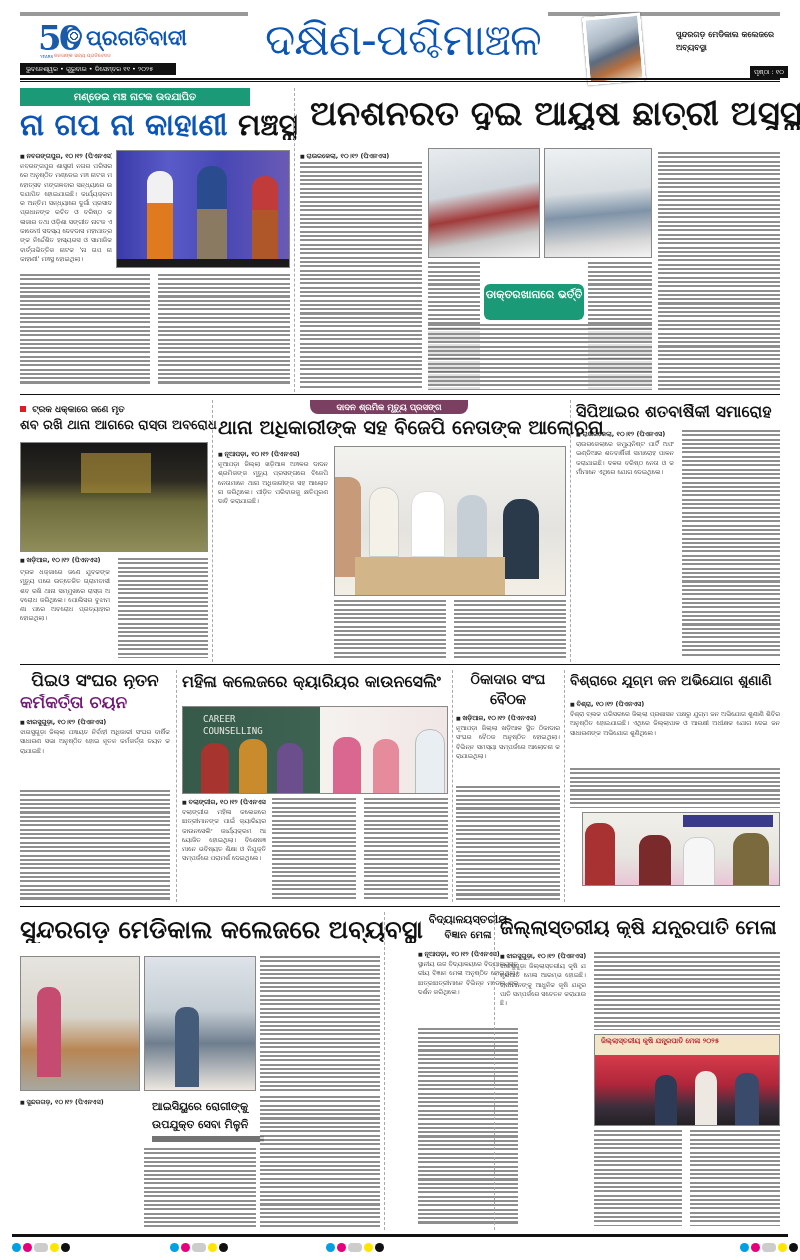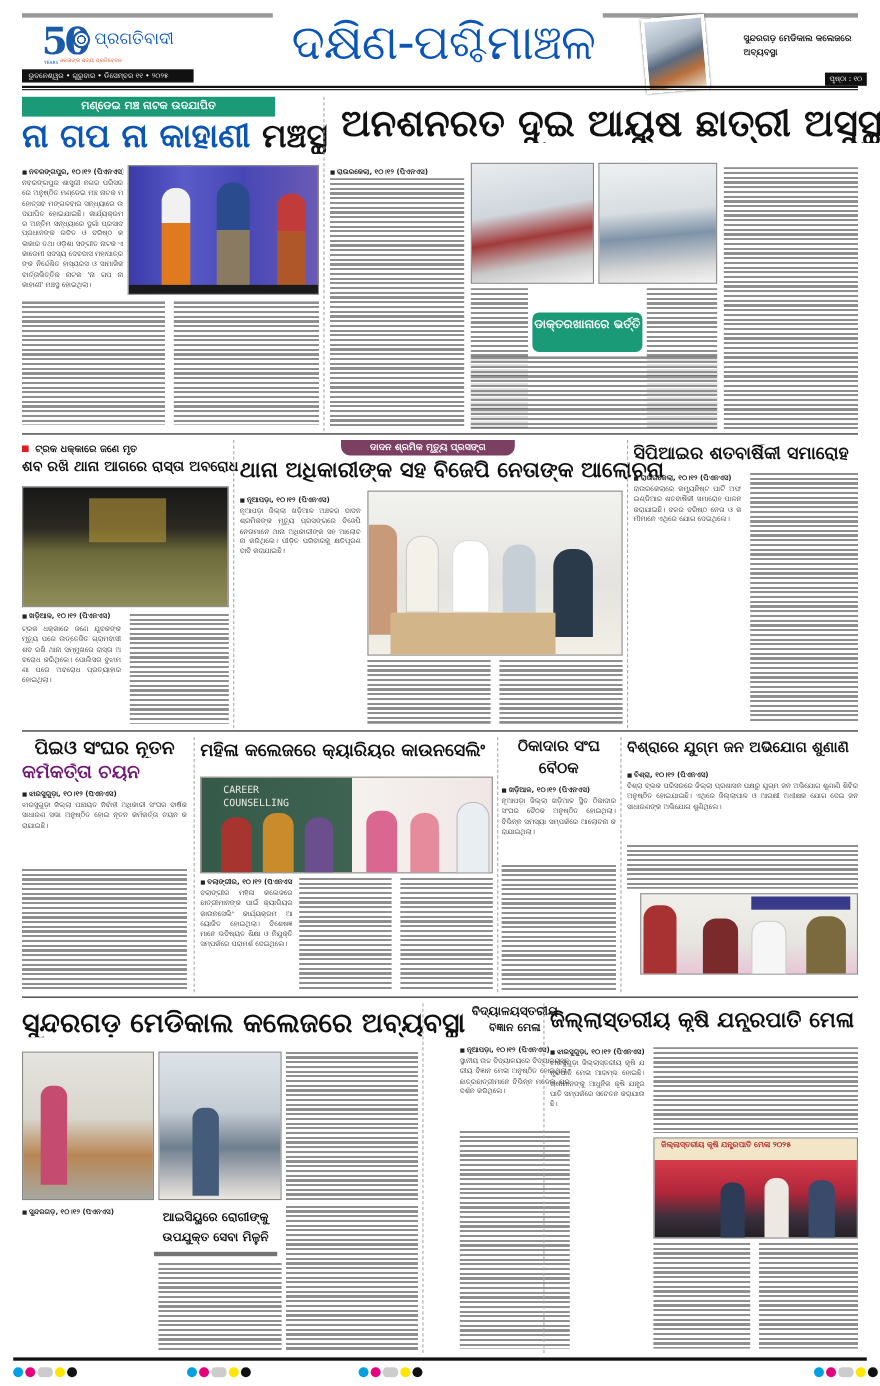--- a/index.html
+++ b/index.html
@@ -18,21 +18,21 @@
   .dots span { display: block; width: 9px; height: 9px; border-radius: 50%; }
 </style>
 </head>
 <body>
 
 <div class="abs" style="left:0;top:0;width:800px;height:82px;">
   <div class="abs" style="left:20px;top:12px;width:228px;height:4px;background:#999;"></div>
   <div class="abs" style="left:38px;top:18px;width:140px;height:42px;">
     <span class="abs" style="left:0;top:0;font-size:34px;font-weight:bold;color:#1a5aa8;font-family:'DejaVu Serif',serif;letter-spacing:-3px;">50</span>
     <span class="abs" style="left:28px;top:10px;width:16px;height:16px;border-radius:50%;border:2px solid #1a5aa8;background:radial-gradient(circle,#fff 30%,#1a5aa8 35%,#1a5aa8 45%,#fff 50%);"></span>
-    <span class="abs" style="left:48px;top:8px;font-size:15px;font-weight:normal;color:#0a55b5;">ପ୍ରଗତିବାଦୀ</span>
+    <span class="abs" style="left:48px;top:8px;font-size:21px;font-weight:bold;color:#0a55b5;">ପ୍ରଗତିବାଦୀ</span>
     <span class="abs" style="left:2px;top:36px;font-size:4px;color:#1a5aa8;">YEARS</span>
     <span class="abs" style="left:16px;top:34px;font-size:5px;color:#d2451e;">ଜନତାଙ୍କ ସତ୍ୟ ପ୍ରତିବେଦନ</span>
   </div>
   <div class="abs" style="left:20px;top:63px;width:156px;height:12px;background:#111;color:#fff;font-size:6.5px;line-height:12px;padding-left:6px;white-space:nowrap;overflow:hidden;">
     <span>ଭୁବନେଶ୍ୱର • ଗୁରୁବାର • ଡିସେମ୍ବର ୧୧ • ୨୦୨୫</span>
   </div>
   <div class="abs" style="left:265px;top:10px;font-size:44px;font-weight:normal;color:#0a55b5;letter-spacing:-1px;line-height:60px;white-space:nowrap;">ଦକ୍ଷିଣ-ପଶ୍ଚିମାଞ୍ଚଳ</div>
   <div class="abs" style="left:548px;top:12px;width:232px;height:4px;background:#999;"></div>
   <div class="photo" style="left:585px;top:15px;width:58px;height:68px;transform:rotate(-5deg);border:3px solid #fff;box-shadow:0 0 2px #555;background:linear-gradient(160deg,#d9e2ea 0%,#aab7c3 35%,#5b6b80 55%,#b86f3c 75%,#e8d6c0 100%);"></div>
   <div class="abs" style="left:676px;top:28px;width:104px;font-size:8px;font-weight:bold;line-height:13px;">ସୁନ୍ଦରଗଡ଼ ମେଡିକାଲ କଲେଜରେ ଅବ୍ୟବସ୍ଥା</div>
@@ -175,21 +175,21 @@
 <div class="abs" style="left:20px;top:912px;width:360px;height:318px;">
   <div class="hl" style="left:0;top:6px;font-size:24.5px;color:#111;">ସୁନ୍ଦରଗଡ଼ ମେଡିକାଲ କଲେଜରେ ଅବ୍ୟବସ୍ଥା</div>
   <div class="photo" style="left:0;top:44px;width:120px;height:135px;background:linear-gradient(180deg,#e6e4df 0%,#d8d5cc 45%,#b88654 70%,#a8a8a0 100%);">
     <div class="abs" style="left:16px;top:30px;width:24px;height:90px;background:#c64b70;border-radius:10px 10px 0 0;"></div>
   </div>
   <div class="photo" style="left:124px;top:44px;width:112px;height:135px;background:linear-gradient(180deg,#dde3e8 0%,#c5cdd4 40%,#6f7e8e 65%,#ece7e0 100%);">
     <div class="abs" style="left:30px;top:50px;width:24px;height:80px;background:#455b7a;border-radius:10px 10px 0 0;"></div>
   </div>
   <div class="lines abs" style="left:240px;top:44px;width:120px;height:135px;"></div>
   <div class="dateline abs" style="left:0;top:186px;width:116px;">ସୁନ୍ଦରଗଡ଼, ୧୦।୧୨ (ପିଏନଏସ)</div>
-  <div class="abs" style="left:120px;top:186px;width:112px;height:44px;text-align:center;border-bottom:4px solid #737373;">
+  <div class="abs" style="left:132px;top:186px;width:112px;height:44px;text-align:left;border-bottom:6px solid #737373;">
     <div style="font-size:11px;font-weight:bold;line-height:18px;white-space:nowrap;">ଆଇସିୟୁରେ ରୋଗୀଙ୍କୁ</div>
     <div style="font-size:11px;font-weight:bold;line-height:18px;white-space:nowrap;">ଉପଯୁକ୍ତ ସେବା ମିଳୁନି</div>
   </div>
   <div class="lines abs" style="left:124px;top:236px;width:112px;height:80px;"></div>
   <div class="lines abs" style="left:240px;top:184px;width:120px;height:132px;"></div>
 </div>
 <div class="vdash" style="left:384px;top:912px;height:318px;"></div>
 
 <div class="abs" style="left:390px;top:912px;width:100px;height:318px;margin-left:28px;">
   <div class="hl" style="left:0;top:2px;width:100px;text-align:center;font-size:11px;color:#111;">ବିଦ୍ୟାଳୟସ୍ତରୀୟ</div>

